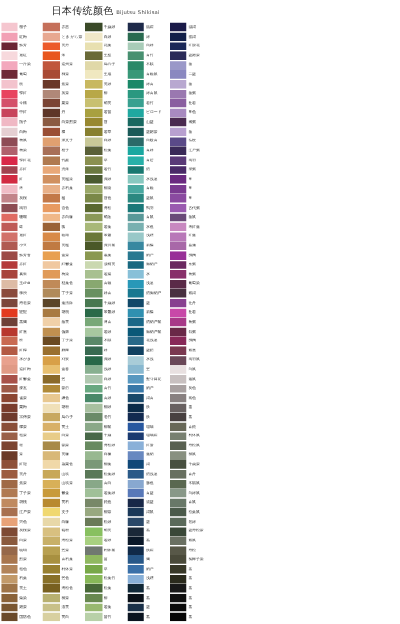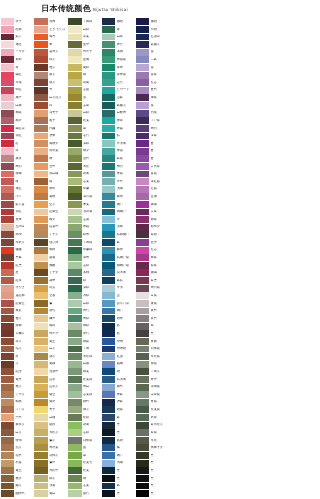--- a/index.html
+++ b/index.html
@@ -8,21 +8,21 @@
     background:#ffffff;
     font-family:"DejaVu Sans","Liberation Sans",sans-serif;
   }
   #page{position:relative;width:169px;height:499px;background:#fff;}
 
   #title-bar{
     height:18px;display:flex;align-items:center;justify-content:center;
     gap:2px;
   }
   #title-main{
-    font-size:8px;font-weight:bold;color:#1a1a1a;letter-spacing:0.3px;
+    font-size:8px;font-weight:normal;color:#1a1a1a;letter-spacing:0.3px;
     line-height:8px;
   }
   #title-sub{
     font-size:4.2px;color:#444;line-height:5px;letter-spacing:0.2px;
   }
 
   #grid{
     position:absolute;top:18px;left:0;
     width:169px;
     display:grid;

